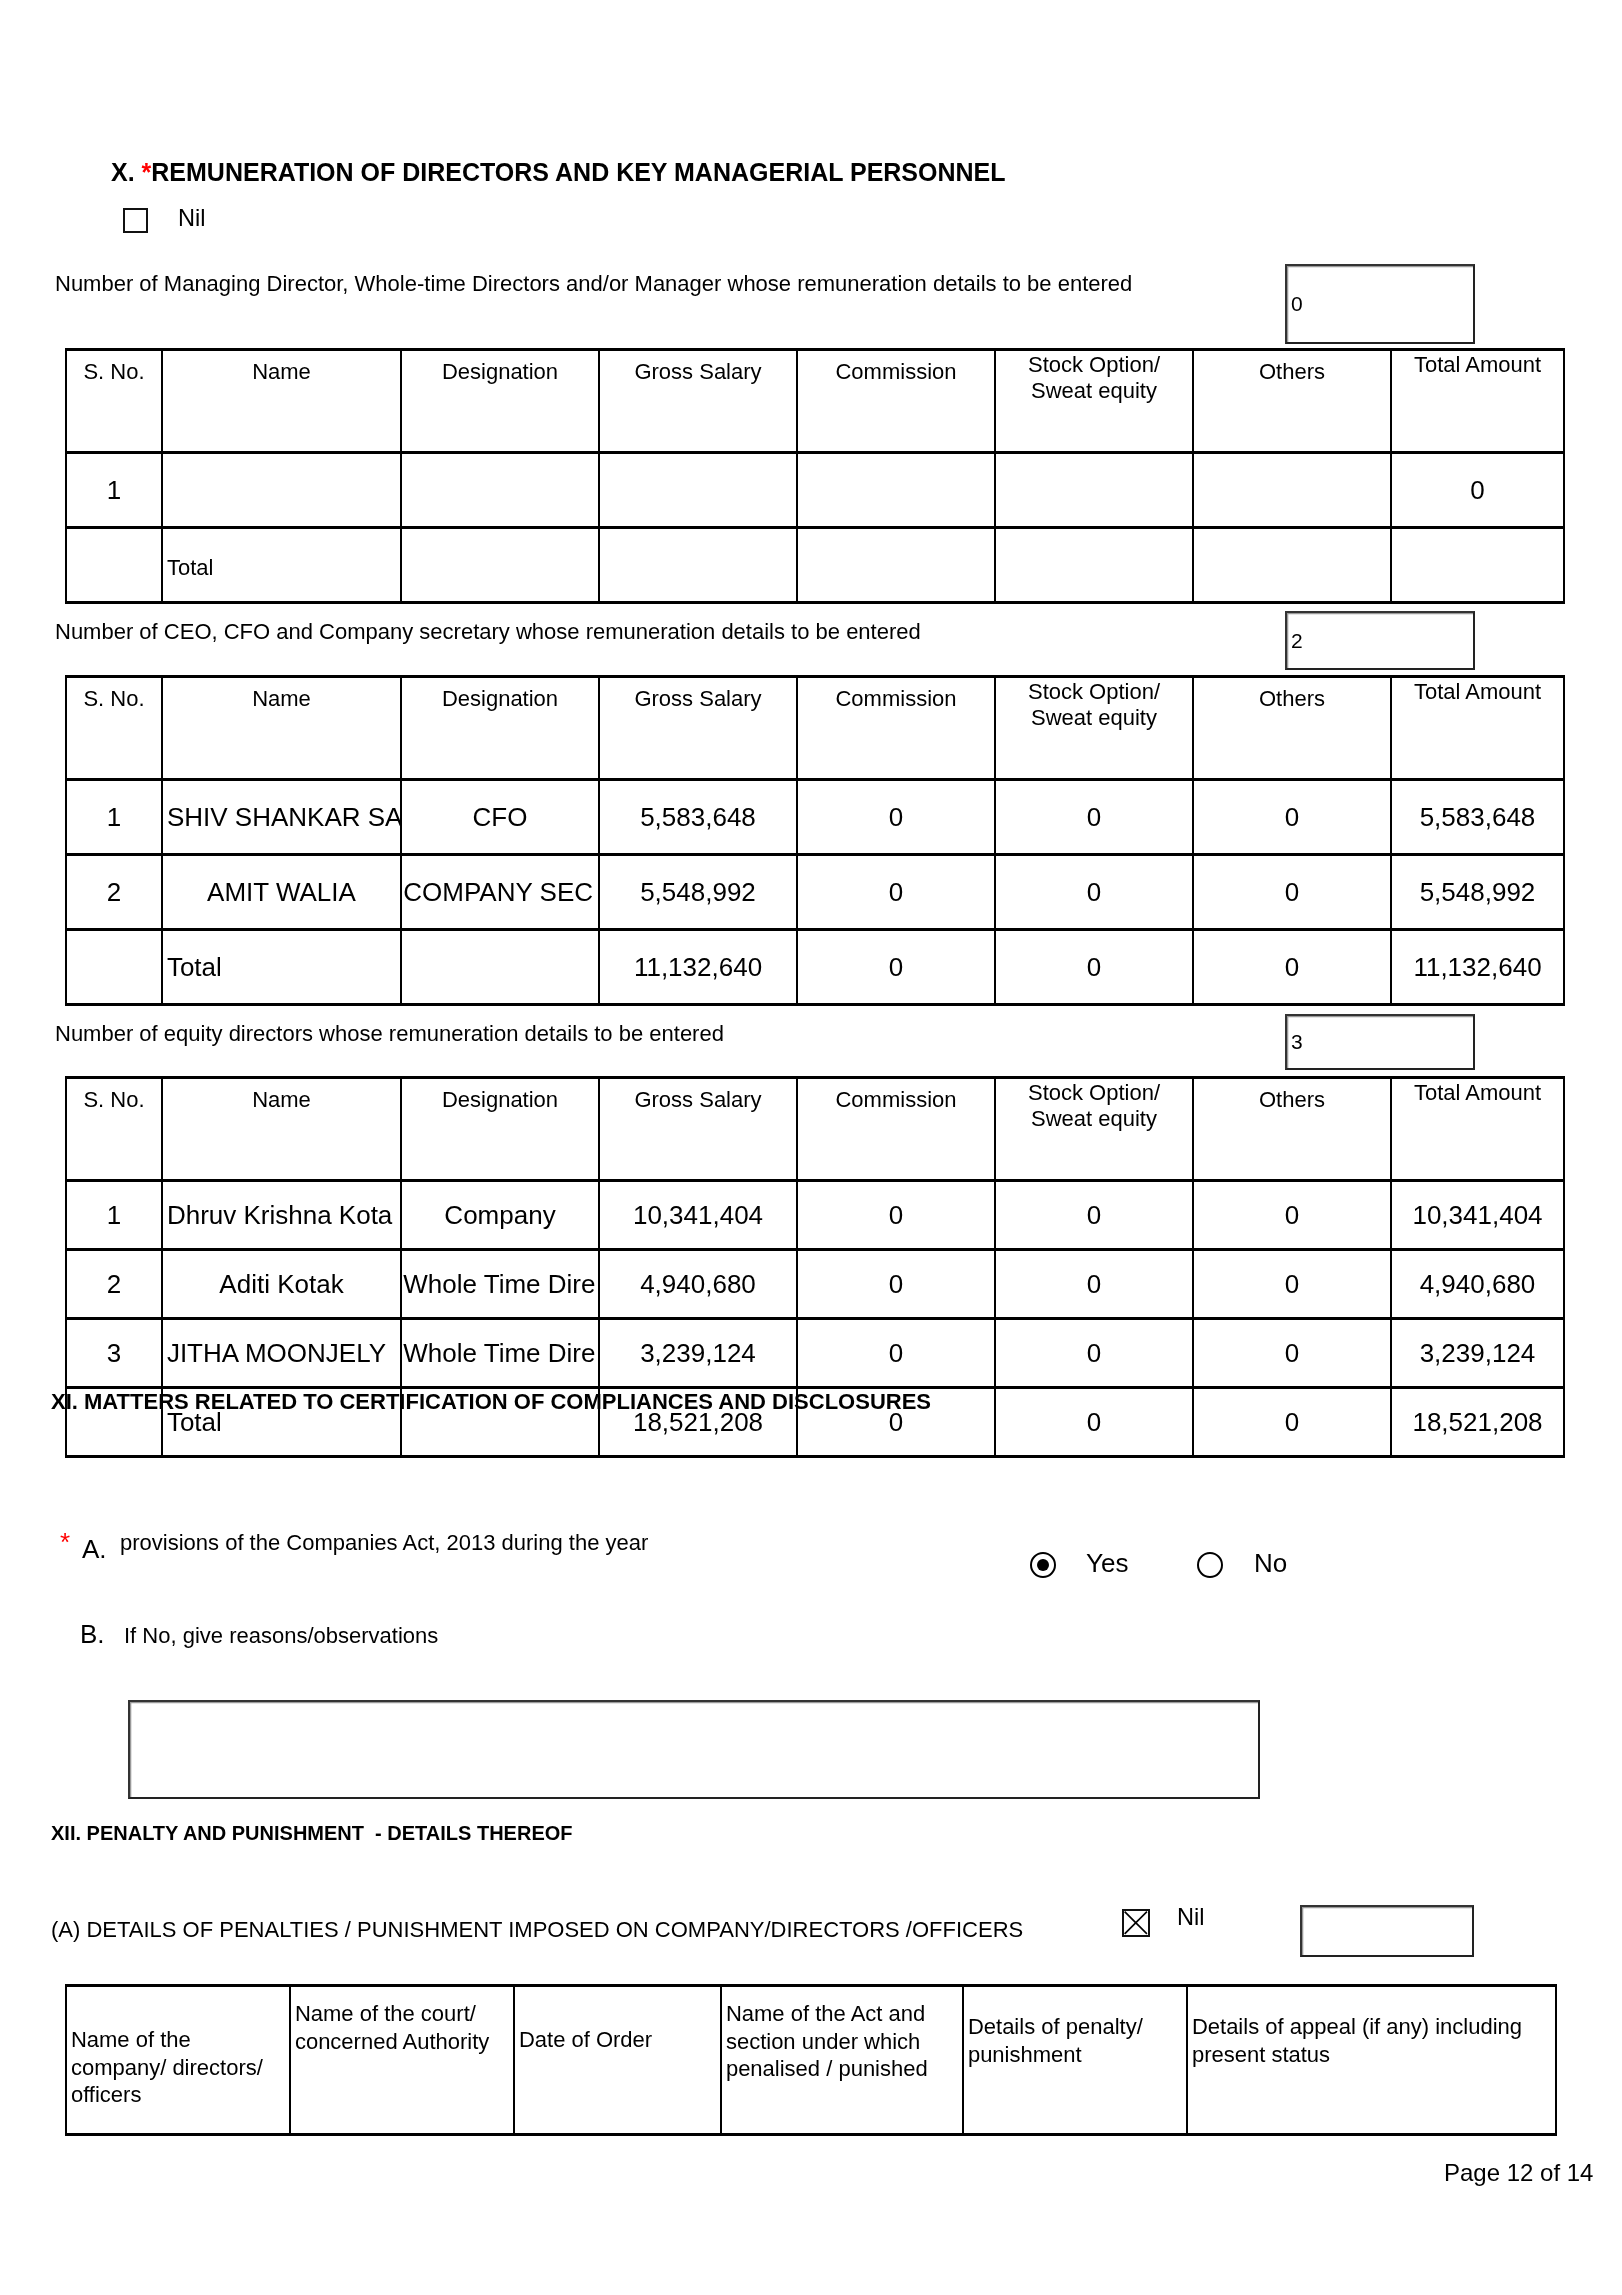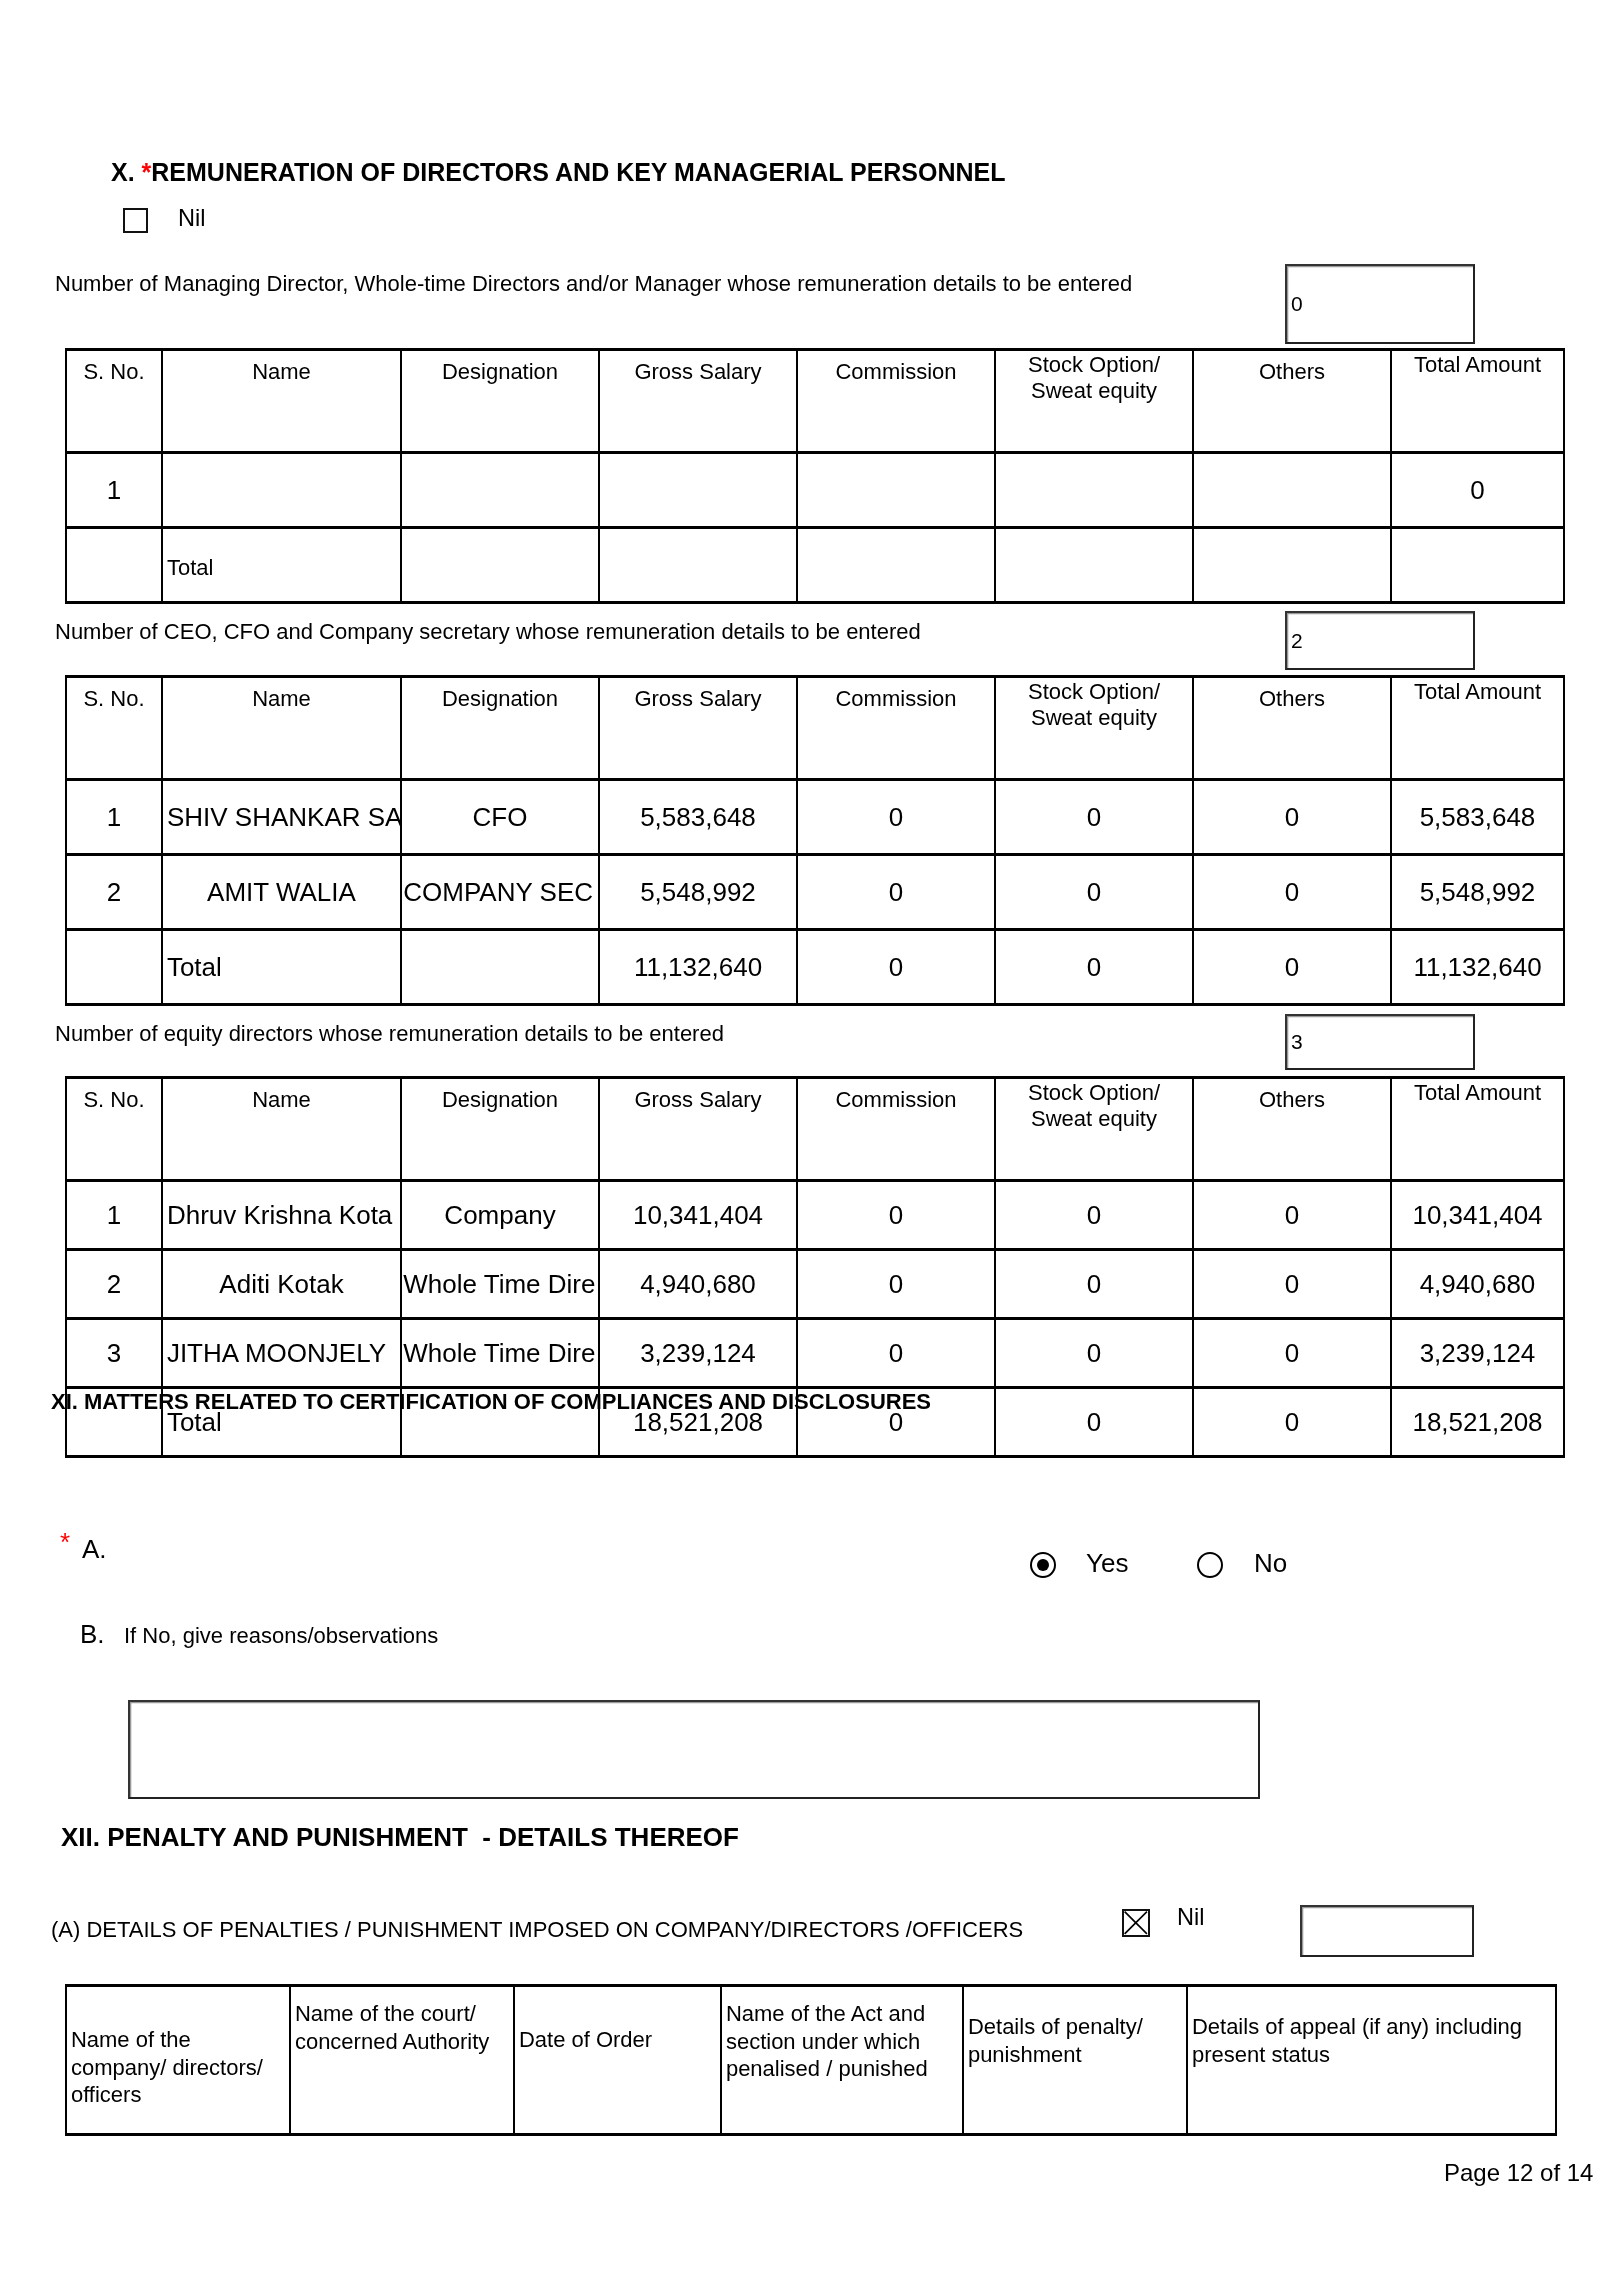--- a/index.html
+++ b/index.html
@@ -249,37 +249,38 @@
     <td>18,521,208</td>
   </tr>
 </tbody>
   </table>
 
 <div class="abs" style="left:51px; top:1389px; font-weight:bold; font-size:22px;">XI. MATTERS RELATED TO CERTIFICATION OF COMPLIANCES AND DISCLOSURES</div>
 
 <div class="abs red" style="left:60px; top:1527px; font-size:26px;">*</div>
 <div class="abs" style="left:82px; top:1534px; font-size:26px;">A.</div>
 <div class="abs txt34" style="left:120px; top:1529px; line-height:27.5px;">
+  <div>provisions of the Companies Act, 2013 during the year</div>
 </div>
 
 <div class="radio" style="left:1030px; top:1552px;">
     <div class="dot"></div>
   </div>
 <div class="abs" style="left:1086px; top:1548px; font-size:26px;">Yes</div>
 <div class="radio" style="left:1197px; top:1552px;"></div>
 <div class="abs" style="left:1254px; top:1548px; font-size:26px;">No</div>
 
 <div class="abs" style="left:80px; top:1619px; font-size:26px;">B.</div>
 <div class="abs txt34" style="left:124px; top:1623px;">If No, give reasons/observations</div>
 
 <div class="box-input" style="left:128px; top:1700px; width:1132px; height:99px; align-items:flex-start;">
   <span></span>
 </div>
 
-<div class="abs" style="left:51px; top:1822px; font-weight:bold; font-size:26px; white-space:pre;margin-left:10px;">XII. PENALTY AND PUNISHMENT  - DETAILS THEREOF</div>
+<div class="abs" style="left:51px; top:1822px; font-weight:bold; font-size:20px; white-space:pre;">XII. PENALTY AND PUNISHMENT  - DETAILS THEREOF</div>
 
 <div class="abs txt34" style="left:51px; top:1900px;margin-top:17px;">(A) DETAILS OF PENALTIES / PUNISHMENT IMPOSED ON COMPANY/DIRECTORS /OFFICERS</div>
 <div class="chk" style="left:1122px; top:1909px; width:27.5px; height:27.5px;">
   <svg width="23.6" height="23.6" viewBox="0 0 36 36" style="display:block">
     <line x1="1" y1="1" x2="35" y2="35" stroke="#000" stroke-width="2.5"></line>
     <line x1="35" y1="1" x2="1" y2="35" stroke="#000" stroke-width="2.5"></line>
   </svg>
 </div>
 <div class="abs txt36" style="left:1177px; top:1904px;">Nil</div>
 <div class="box-input" style="left:1300px; top:1905px; width:174px; height:52px;">

